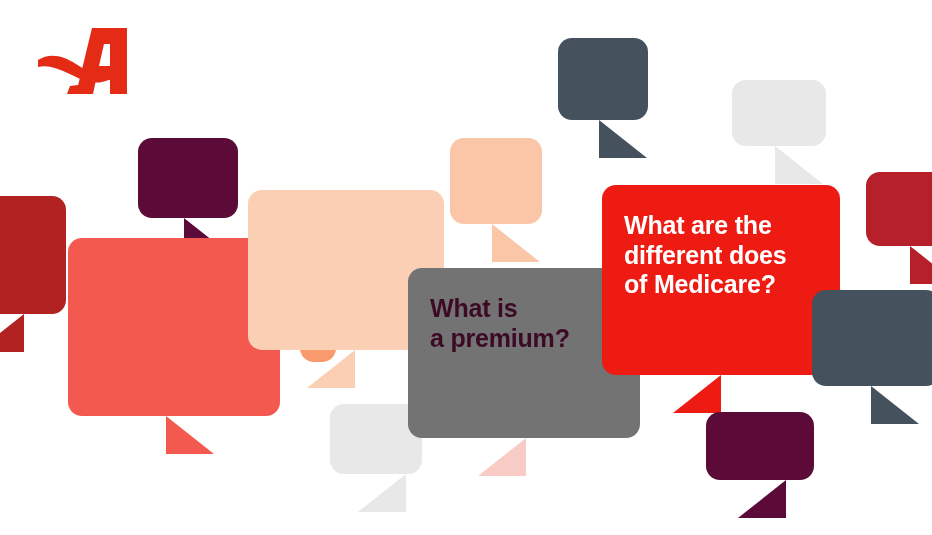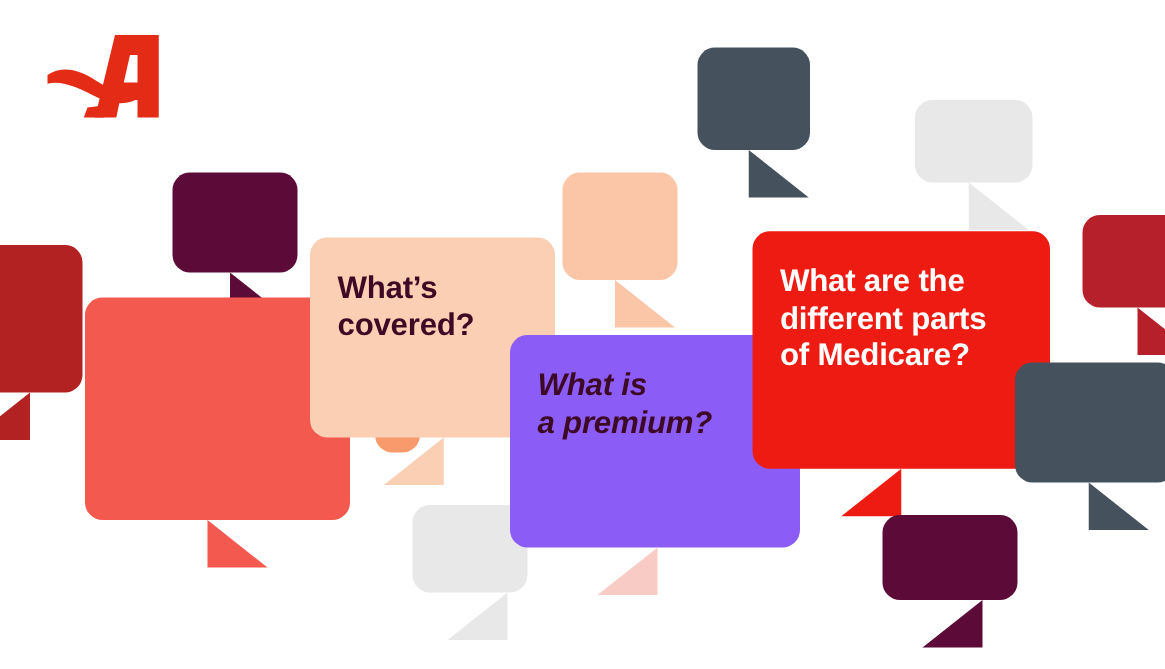--- a/index.html
+++ b/index.html
@@ -97,32 +97,30 @@
       </div>
       <div class="bubble deco" style="left: 300px; top: 236px; width: 36px; height: 126px; background: rgb(249, 154, 108); color: rgb(249, 154, 108);"></div>
     </div>
 
   <div id="questions">
       <div class="bubble q" style="left: 68px; top: 238px; width: 212px; height: 178px; background: rgb(244, 89, 79); color: rgb(244, 89, 79);">
         <span class="tail down-right"></span>
       </div>
       <div class="bubble q" style="left: 248px; top: 190px; width: 196px; height: 160px; background: rgb(251, 207, 180); color: rgb(251, 207, 180);">
         <span class="tail down-left"></span>
-        <div class="bubble-text" style="color: rgb(61, 10, 38); font-size: 25px; padding: 26px 20px 0px 22px;">What’s
-covered?</div>
       </div>
-      <div class="bubble q" style="left: 408px; top: 268px; width: 232px; height: 170px; background: #8b5cf6; color: rgb(249, 203, 197); font-style: italic;">
+      <div class="bubble q" style="left: 408px; top: 268px; width: 232px; height: 170px; background: #737373; color: rgb(249, 203, 197);">
         <span class="tail down-left"></span>
         <div class="bubble-text" style="color: rgb(61, 10, 38); font-size: 25px; padding: 26px 20px 0px 22px;">What is
 a premium?</div>
       </div>
       <div class="bubble q" style="left: 602px; top: 185px; width: 238px; height: 190px; background: rgb(237, 27, 18); color: rgb(237, 27, 18);">
         <span class="tail down-left"></span>
         <div class="bubble-text" style="color: rgb(255, 255, 255); font-size: 25px; padding: 26px 20px 0px 22px;">What are the
-different parts
+different does
 of Medicare?</div>
       </div>
     </div>
 
   <div id="deco-front">
       <div class="bubble deco-top" style="left: 812px; top: 290px; width: 128px; height: 96px; background: rgb(69, 82, 94); color: rgb(69, 82, 94);">
         <span class="tail down-right"></span>
       </div>
       <div class="bubble deco-top" style="left: 706px; top: 412px; width: 108px; height: 68px; background: rgb(92, 11, 56); color: rgb(92, 11, 56);">
         <span class="tail down-left"></span>

